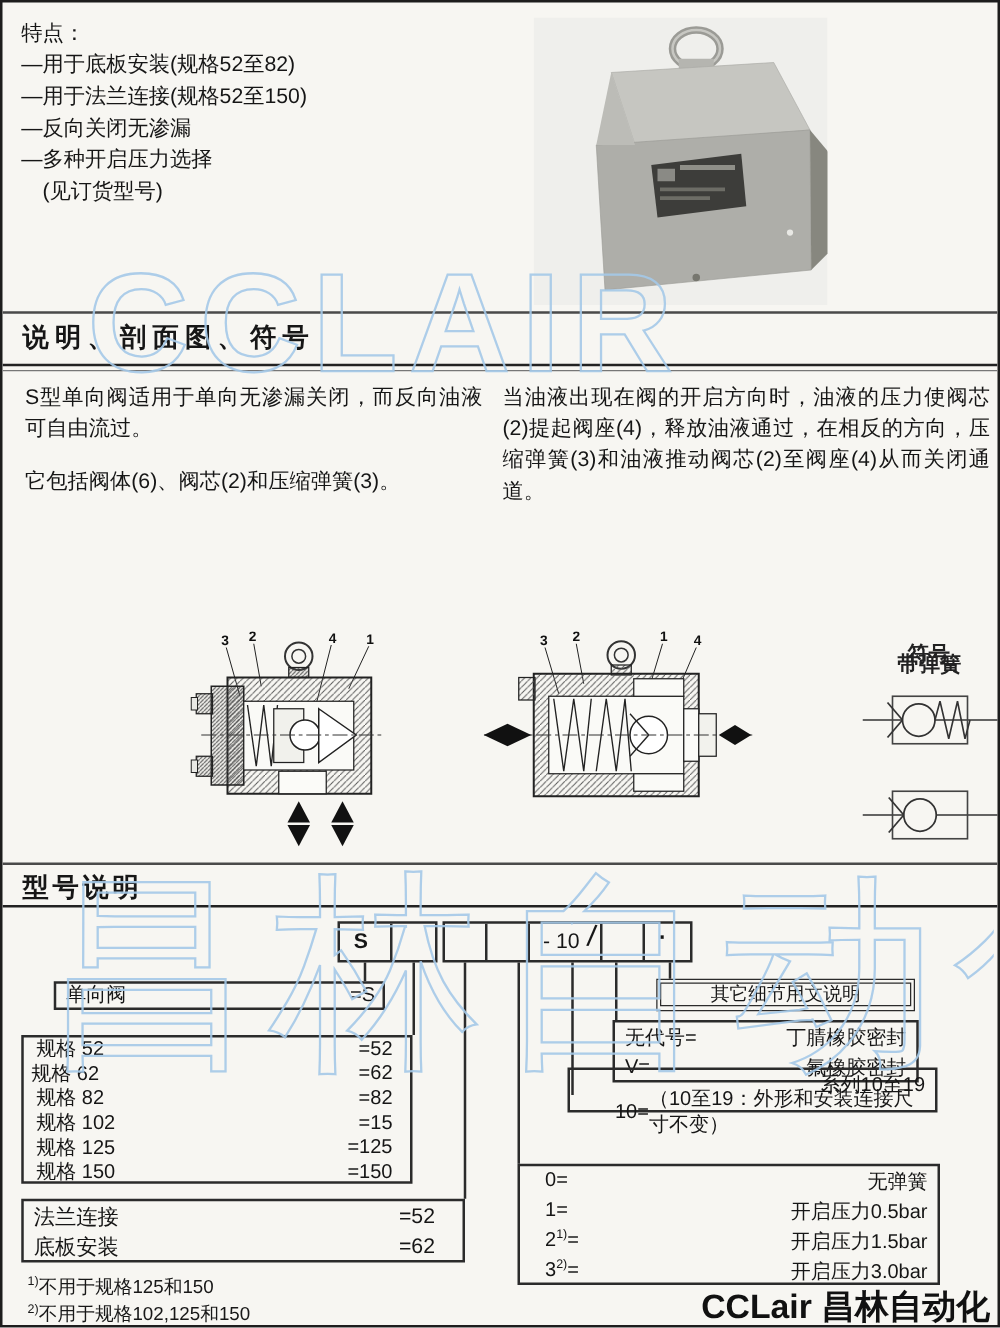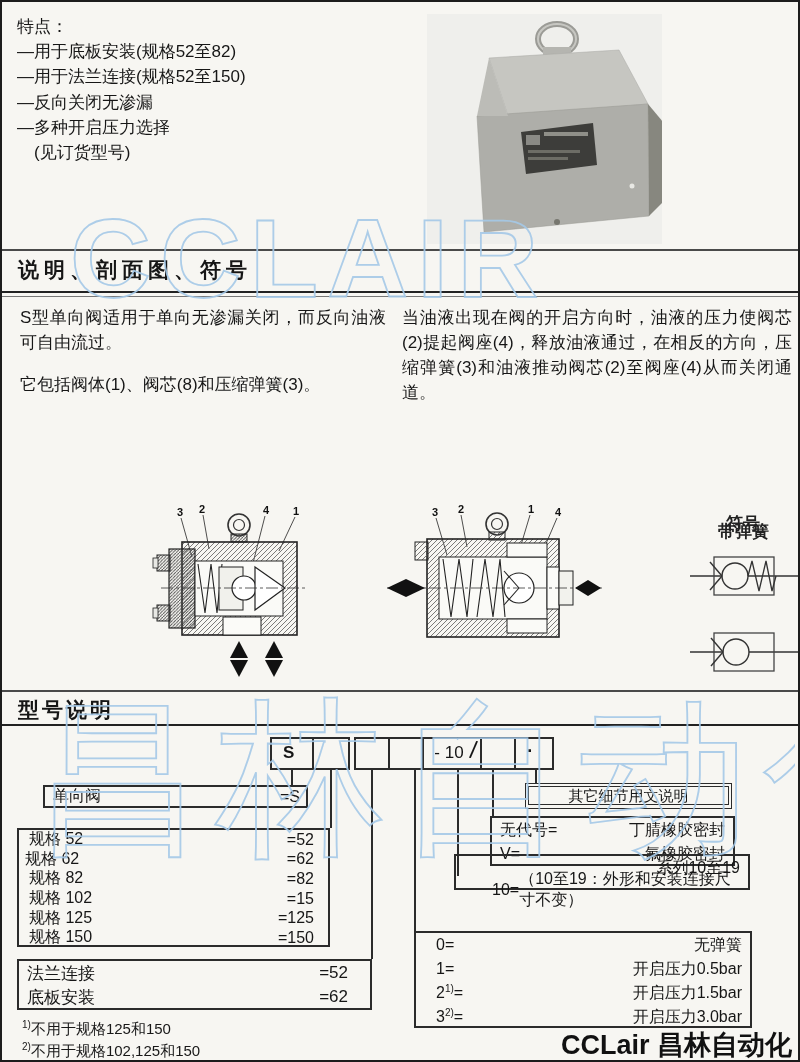--- a/index.html
+++ b/index.html
@@ -60,21 +60,21 @@
     <circle cx="130" cy="208" r="3" fill="#77776f"></circle>
   </svg>
 
   <div class="rule" style="top:247px;height:1.5px;background:#4a4a4a;"></div>
   <div class="band-title" style="left:16px;top:254px;">说明、剖面图、符号</div>
   <div class="rule" style="top:289px;height:2px;background:#222;"></div>
   <div class="rule" style="top:294px;height:1px;background:#777;"></div>
 
   <div class="col" style="left:18px;top:303px;width:366px;">
     <p>S型单向阀适用于单向无渗漏关闭，而反向油液可自由流过。</p>
-    <p>它包括阀体(1)、阀芯(8)和压缩弹簧(3)。</p>
+    <p>它包括阀体(6)、阀芯(2)和压缩弹簧(3)。</p>
   </div>
   <div class="col" style="left:400px;top:303px;width:390px;">
     <p>当油液出现在阀的开启方向时，油液的压力使阀芯(2)提起阀座(4)，释放油液通过，在相反的方向，压缩弹簧(3)和油液推动阀芯(2)至阀座(4)从而关闭通道。</p>
   </div>
 
   <svg class="abs" style="left:145px;top:503px;" width="165" height="180" viewBox="0 0 165 180">
     <defs>
       <pattern id="hA1" width="5" height="5" patternUnits="userSpaceOnUse">
         <path d="M0,5 L5,0" stroke="#5a5a5a" stroke-width="0.8"></path>
       </pattern>

